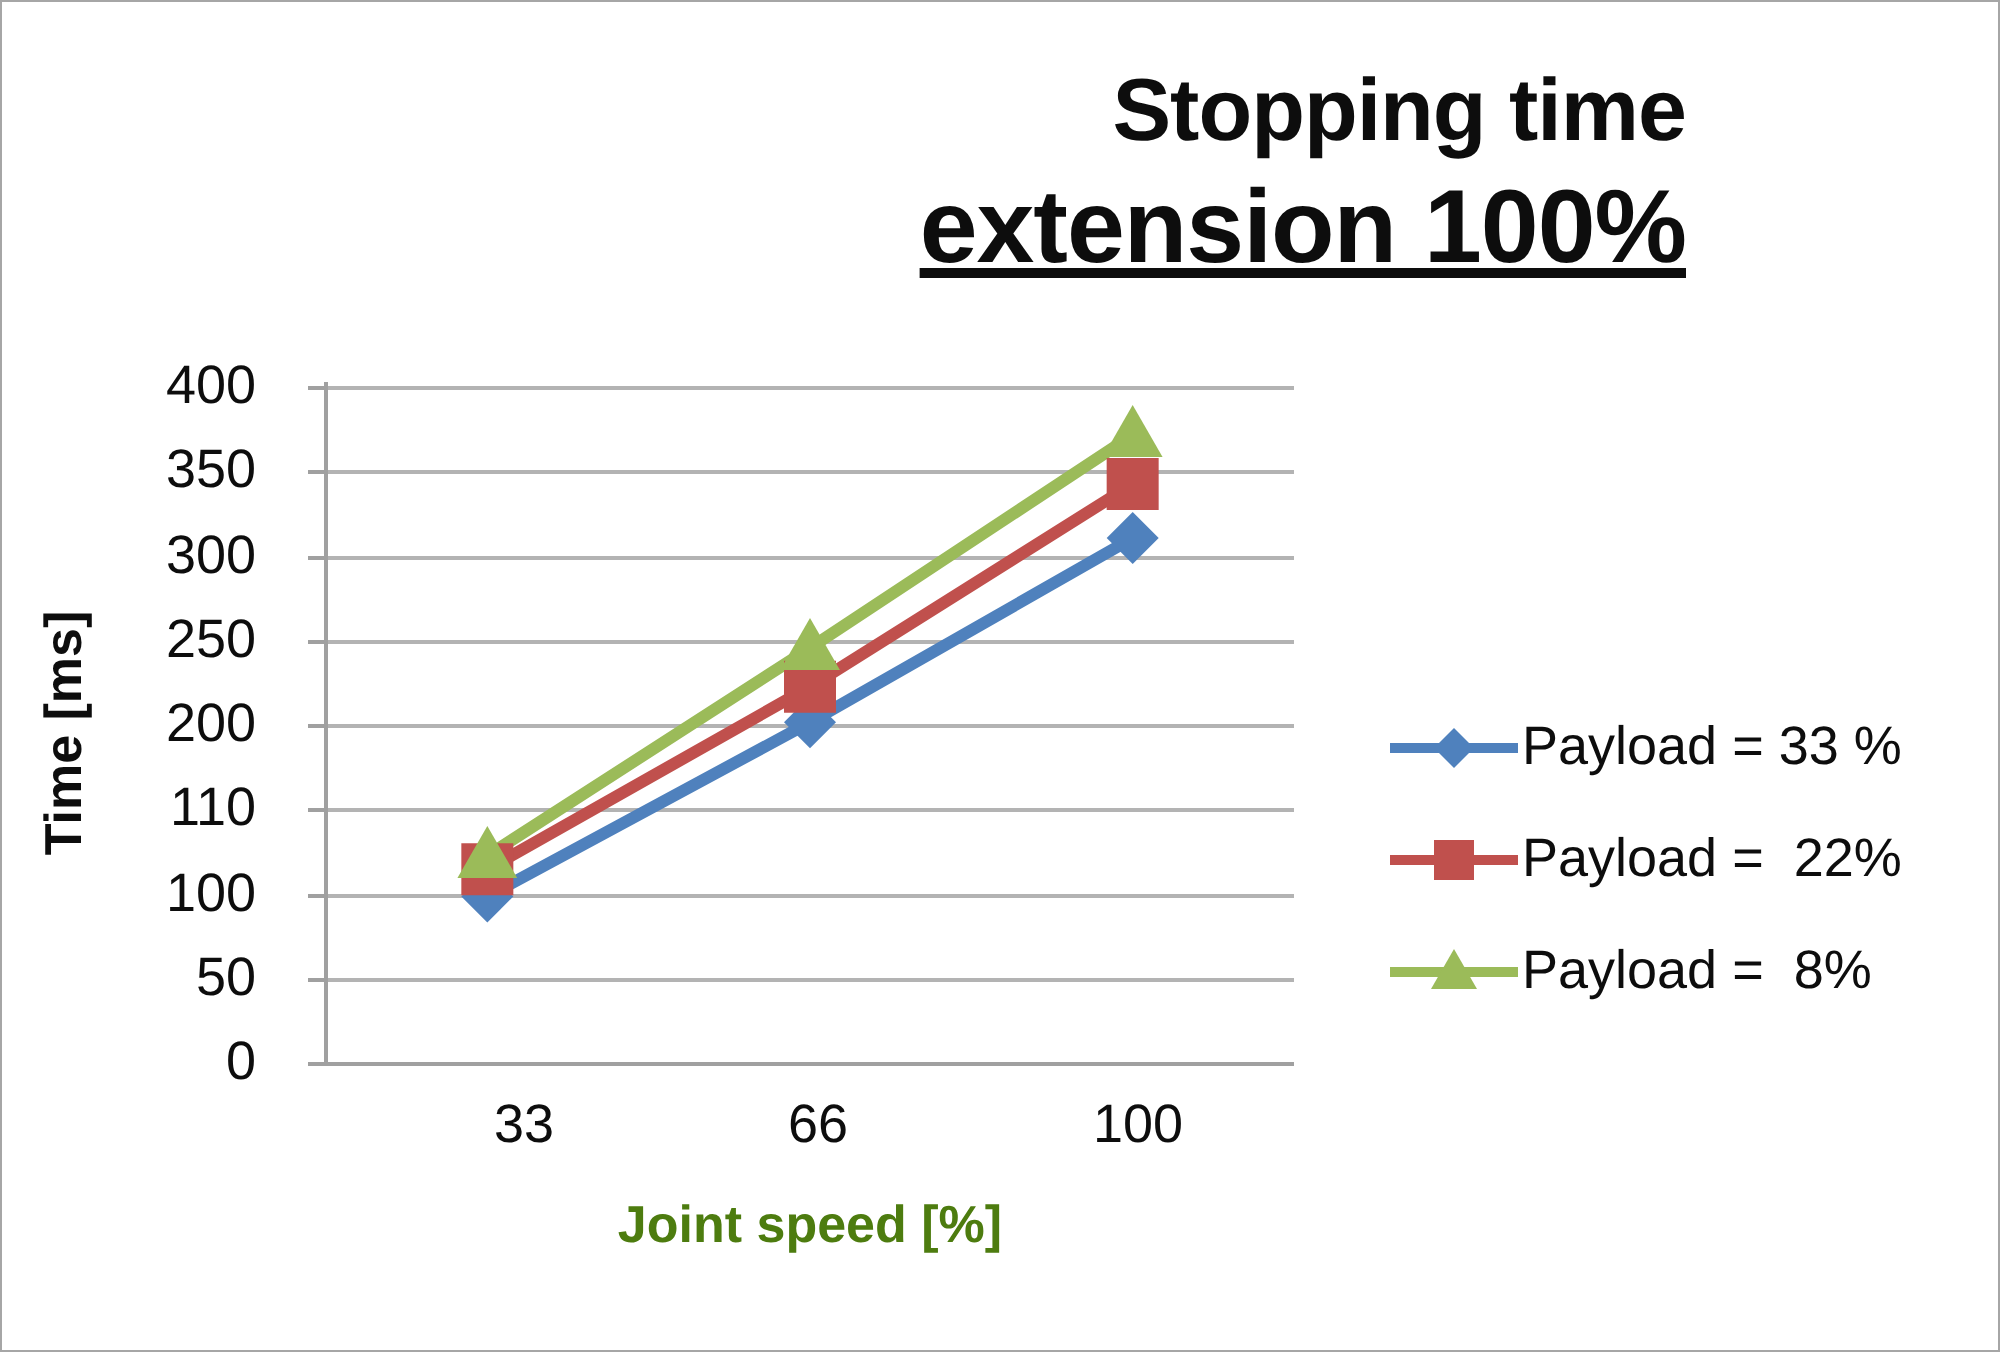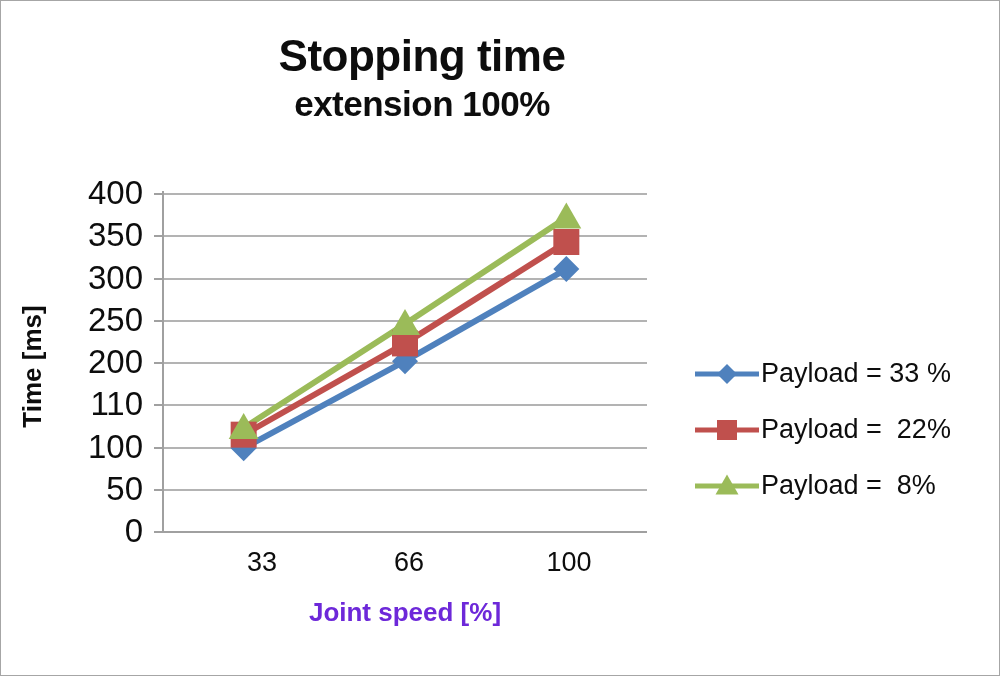--- a/index.html
+++ b/index.html
@@ -21,30 +21,31 @@
     box-sizing: border-box;
     border: 1px solid #a6a6a6;
   }
 
   
   #chart-title {
     position: absolute;
     left: 0;
     top: 28px;
     width: 842px;
-    text-align: center;
+    text-align: right;
     font-weight: bold;
     font-size: 44px;
     line-height: 1.22;
     color: #0d0d0d;
     letter-spacing: -0.5px;
   }
   #chart-title .line2 {
     display: block;
-    font-size: 35px;
+    font-size: 52px;
+    text-decoration: underline;
   }
 
   
   #plot-area {
     position: absolute;
     left: 162px;
     top: 192px;
     width: 484px;
     height: 338px;
   }
@@ -75,24 +76,24 @@
     position: absolute;
     left: 153px;
     width: 8px;
     height: 0;
     border-top: 2px solid #a0a0a0;
   }
 
   
   .y-tick-label {
     position: absolute;
-    right: 0;
+    right: 15px;
     width: 62px;
     text-align: right;
-    font-size: 33px;
+    font-size: 27px;
     color: #0d0d0d;
     transform: translateY(-50%);
   }
   #y-tick-labels {
     position: absolute;
     left: 80px;
     top: 0;
     width: 62px;
     height: 676px;
   }
@@ -105,21 +106,21 @@
     color: #0d0d0d;
   }
   #x-axis-title {
     position: absolute;
     left: 162px;
     top: 596px;
     width: 484px;
     text-align: center;
     font-size: 26px;
     font-weight: bold;
-    color: #6d28d9;
+    color: #4d7c0f;
   }
   #y-axis-title {
     position: absolute;
     left: -39px;
     top: 350px;
     width: 140px;
     text-align: center;
     font-size: 26px;
     font-weight: bold;
     color: #0d0d0d;

